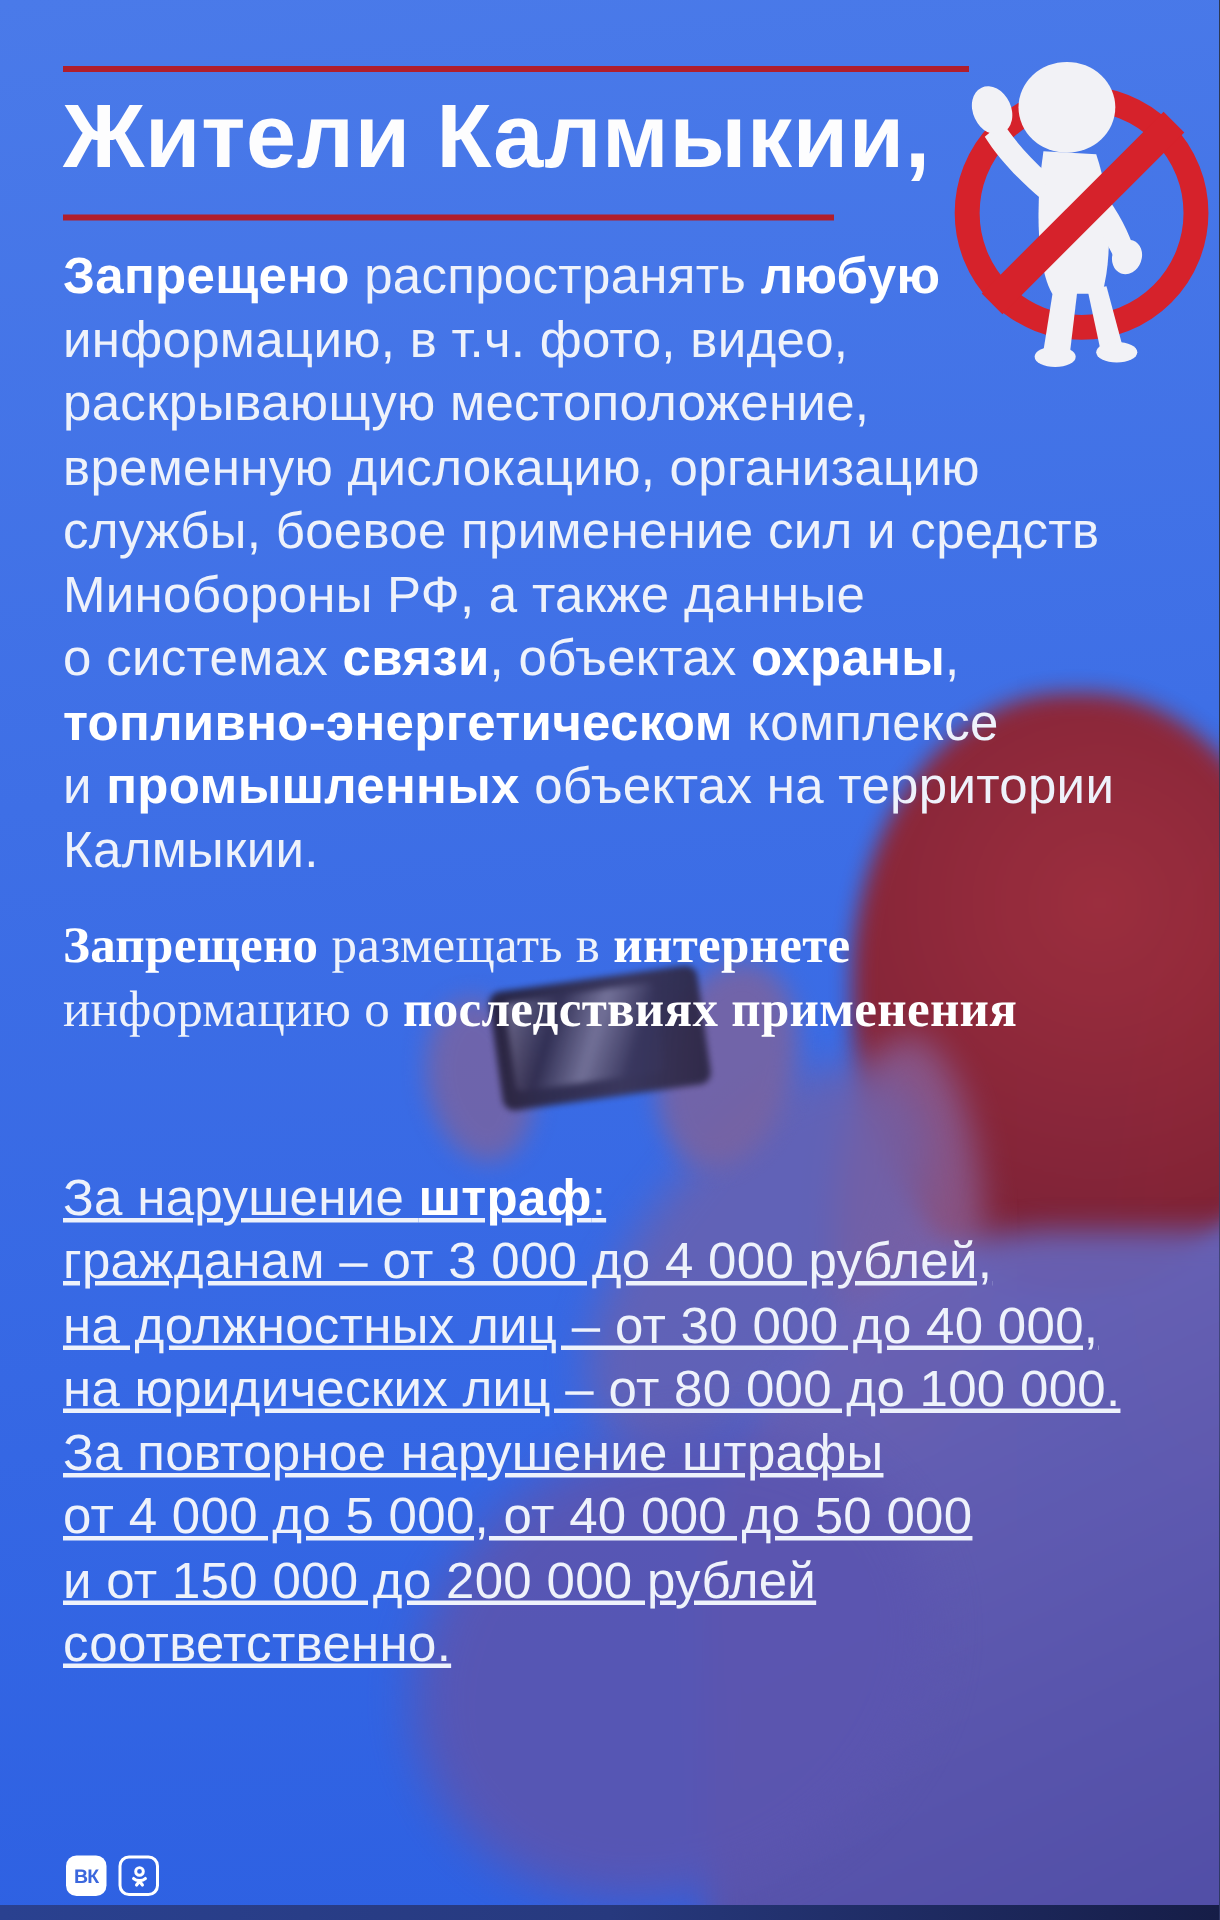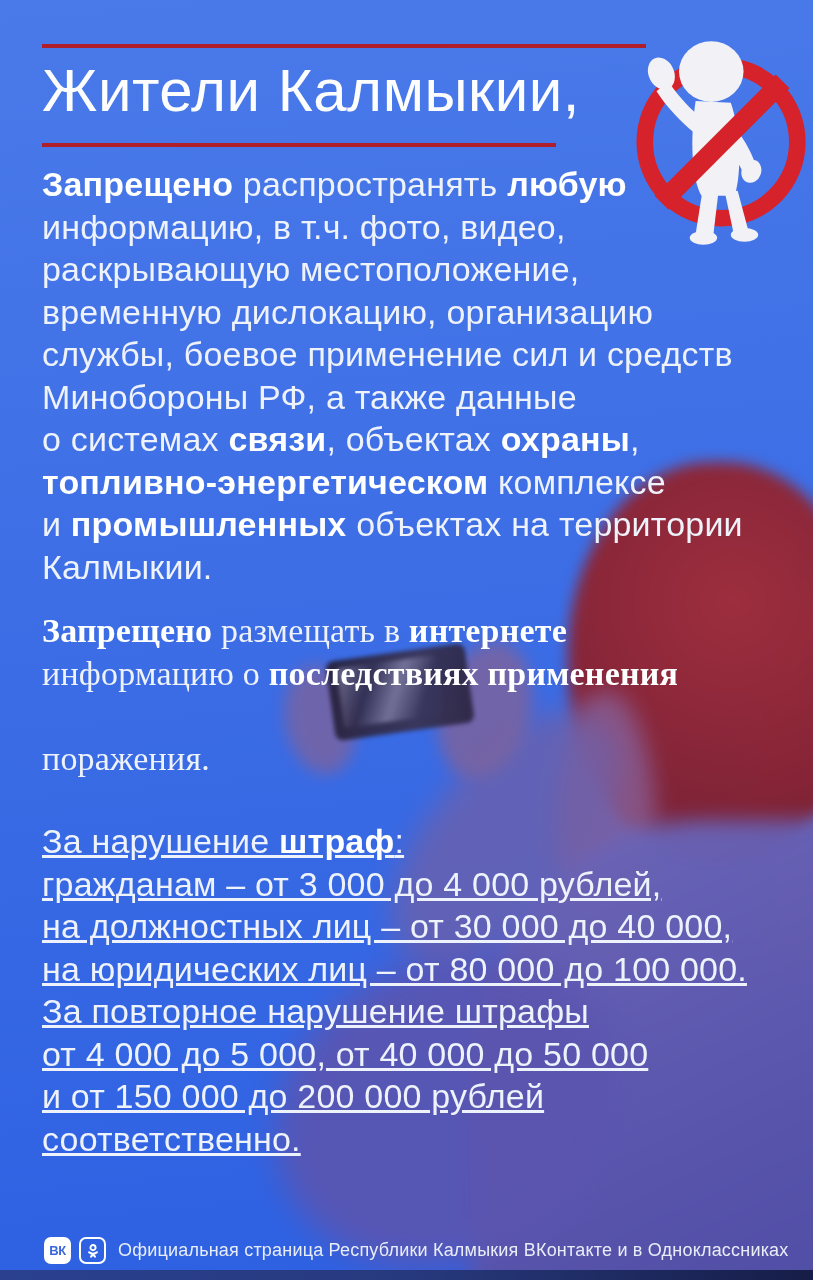--- a/index.html
+++ b/index.html
@@ -26,21 +26,21 @@
   .ph-phone:after{content:"";position:absolute;left:10px;top:8px;width:100px;height:60px;background:linear-gradient(115deg,rgba(190,185,220,.5) 0%,rgba(60,55,95,.2) 30%,rgba(200,195,230,.45) 55%,rgba(60,55,95,.2) 80%);border-radius:4px;}
 
   
   .bottom-strip{position:absolute;left:0;bottom:0;width:813px;height:10px;z-index:2;background:linear-gradient(90deg,#2a4190 0%,#27397e 50%,#161d47 100%);}
 
   
   .content{position:absolute;inset:0;z-index:3;padding:0 30px 0 42px;box-sizing:border-box;}
   .rule{height:4px;border:none;margin:0;background:#b01e2c;}
   .rule-top{margin-top:44px;width:604px;}
   .rule-under{margin-top:18px;width:514px;}
-  .title-white{margin:8px 0 0;color:#fdfdfe;font-size:60px;line-height:1.15;font-weight:400;letter-spacing:.5px;}
+  .title-white{margin:8px 0 0;color:#fdfdfe;font-size:60px;line-height:1.15;font-weight:700;letter-spacing:.5px;}
   .title-red{margin:0;color:#dd1a21;font-size:80px;line-height:1.1;font-weight:700;letter-spacing:3px;}
 
   .no-sign{position:absolute;top:30px;right:2px;width:176px;height:222px;}
 
   .para{color:#eef2fb;font-size:34px;line-height:42.5px;letter-spacing:.2px;font-weight:400;}
   .para .b{font-weight:700;color:#ffffff;}
   .para-1{margin:16px 0 0;}
   .para-2{margin:22px 0 0;font-family:Liberation Serif, serif;}
   .para-3{margin:40px 0 0;text-decoration:underline;}
 
@@ -70,21 +70,21 @@
   </div>
 
   <div class="bottom-strip"></div>
 
   <div class="content">
     <hr class="rule rule-top">
     <h1 class="title-white">Жители Калмыкии,</h1>
     <hr class="rule rule-under">
 
     <p class="para para-1"><span class="b">Запрещено</span><span> распространять </span><span class="b">любую</span><br><span>информацию, в т.ч. фото, видео,</span><br><span>раскрывающую местоположение,</span><br><span>временную дислокацию, организацию</span><br><span>службы, боевое применение сил и средств</span><br><span>Минобороны РФ, а также данные</span><br><span>о системах </span><span class="b">связи</span><span>, объектах </span><span class="b">охраны</span><span>,</span><br><span class="b">топливно-энергетическом</span><span> комплексе</span><br><span>и </span><span class="b">промышленных</span><span> объектах на территории</span><br><span>Калмыкии.</span></p>
-    <p class="para para-2"><span class="b">Запрещено</span><span> размещать в </span><span class="b">интернете</span><br><span>информацию о </span><span class="b">последствиях применения</span><br><br><span>поражения.</span></p>
+    <p class="para para-2"><span class="b">Запрещено</span><span> размещать в </span><span class="b">интернете</span><br><span>информацию о </span><span class="b">последствиях применения</span><br><br></p>
     <p class="para para-3"><span>За нарушение </span><span class="b">штраф</span><span>:</span><br><span>гражданам – от 3 000 до 4 000 рублей,</span><br><span>на должностных лиц – от 30 000 до 40 000,</span><br><span>на юридических лиц – от 80 000 до 100 000.</span><br><span>За повторное нарушение штрафы</span><br><span>от 4 000 до 5 000, от 40 000 до 50 000</span><br><span>и от 150 000 до 200 000 рублей</span><br><span>соответственно.</span></p>
   </div>
 
   <svg class="no-sign" viewBox="0 0 180 222" aria-hidden="true">
     <circle cx="88" cy="112" r="78" fill="none" stroke="#d6222b" stroke-width="17"></circle>
     <g fill="#f2f2f6">
       <ellipse cx="78" cy="40" rx="33" ry="31"></ellipse>
       <path d="M62,70 C56,110 58,150 68,167 L102,167 C110,140 107,98 98,72 Z"></path>
       <path d="M66,86 C52,74 42,62 34,50 L22,60 C32,76 48,92 60,102 Z"></path>
       <ellipse cx="27" cy="42" rx="13" ry="17" transform="rotate(-25 27 42)"></ellipse>
@@ -102,16 +102,15 @@
     <div class="icon-sq vk-sq">
       <span>ВК</span>
     </div>
     <div class="icon-sq ok-sq">
       <svg viewBox="0 0 24 24" width="18" height="18">
         <circle cx="12" cy="7.5" r="3.4" fill="none" stroke="#ffffff" stroke-width="2.6"></circle>
         <path d="M6.8 13.8 C9.3 16.2 14.7 16.2 17.2 13.8" fill="none" stroke="#ffffff" stroke-width="2.8" stroke-linecap="round"></path>
         <path d="M9.4 19.6 L12 16.2 L14.6 19.6" fill="none" stroke="#ffffff" stroke-width="2.8" stroke-linecap="round" stroke-linejoin="round"></path>
       </svg>
     </div>
-    <div class="footer-text">Официальная страница Республики Калмыкия ВКонтакте и в Одноклассниках</div>
   </div>
 
 </div>
 
 </body></html>

